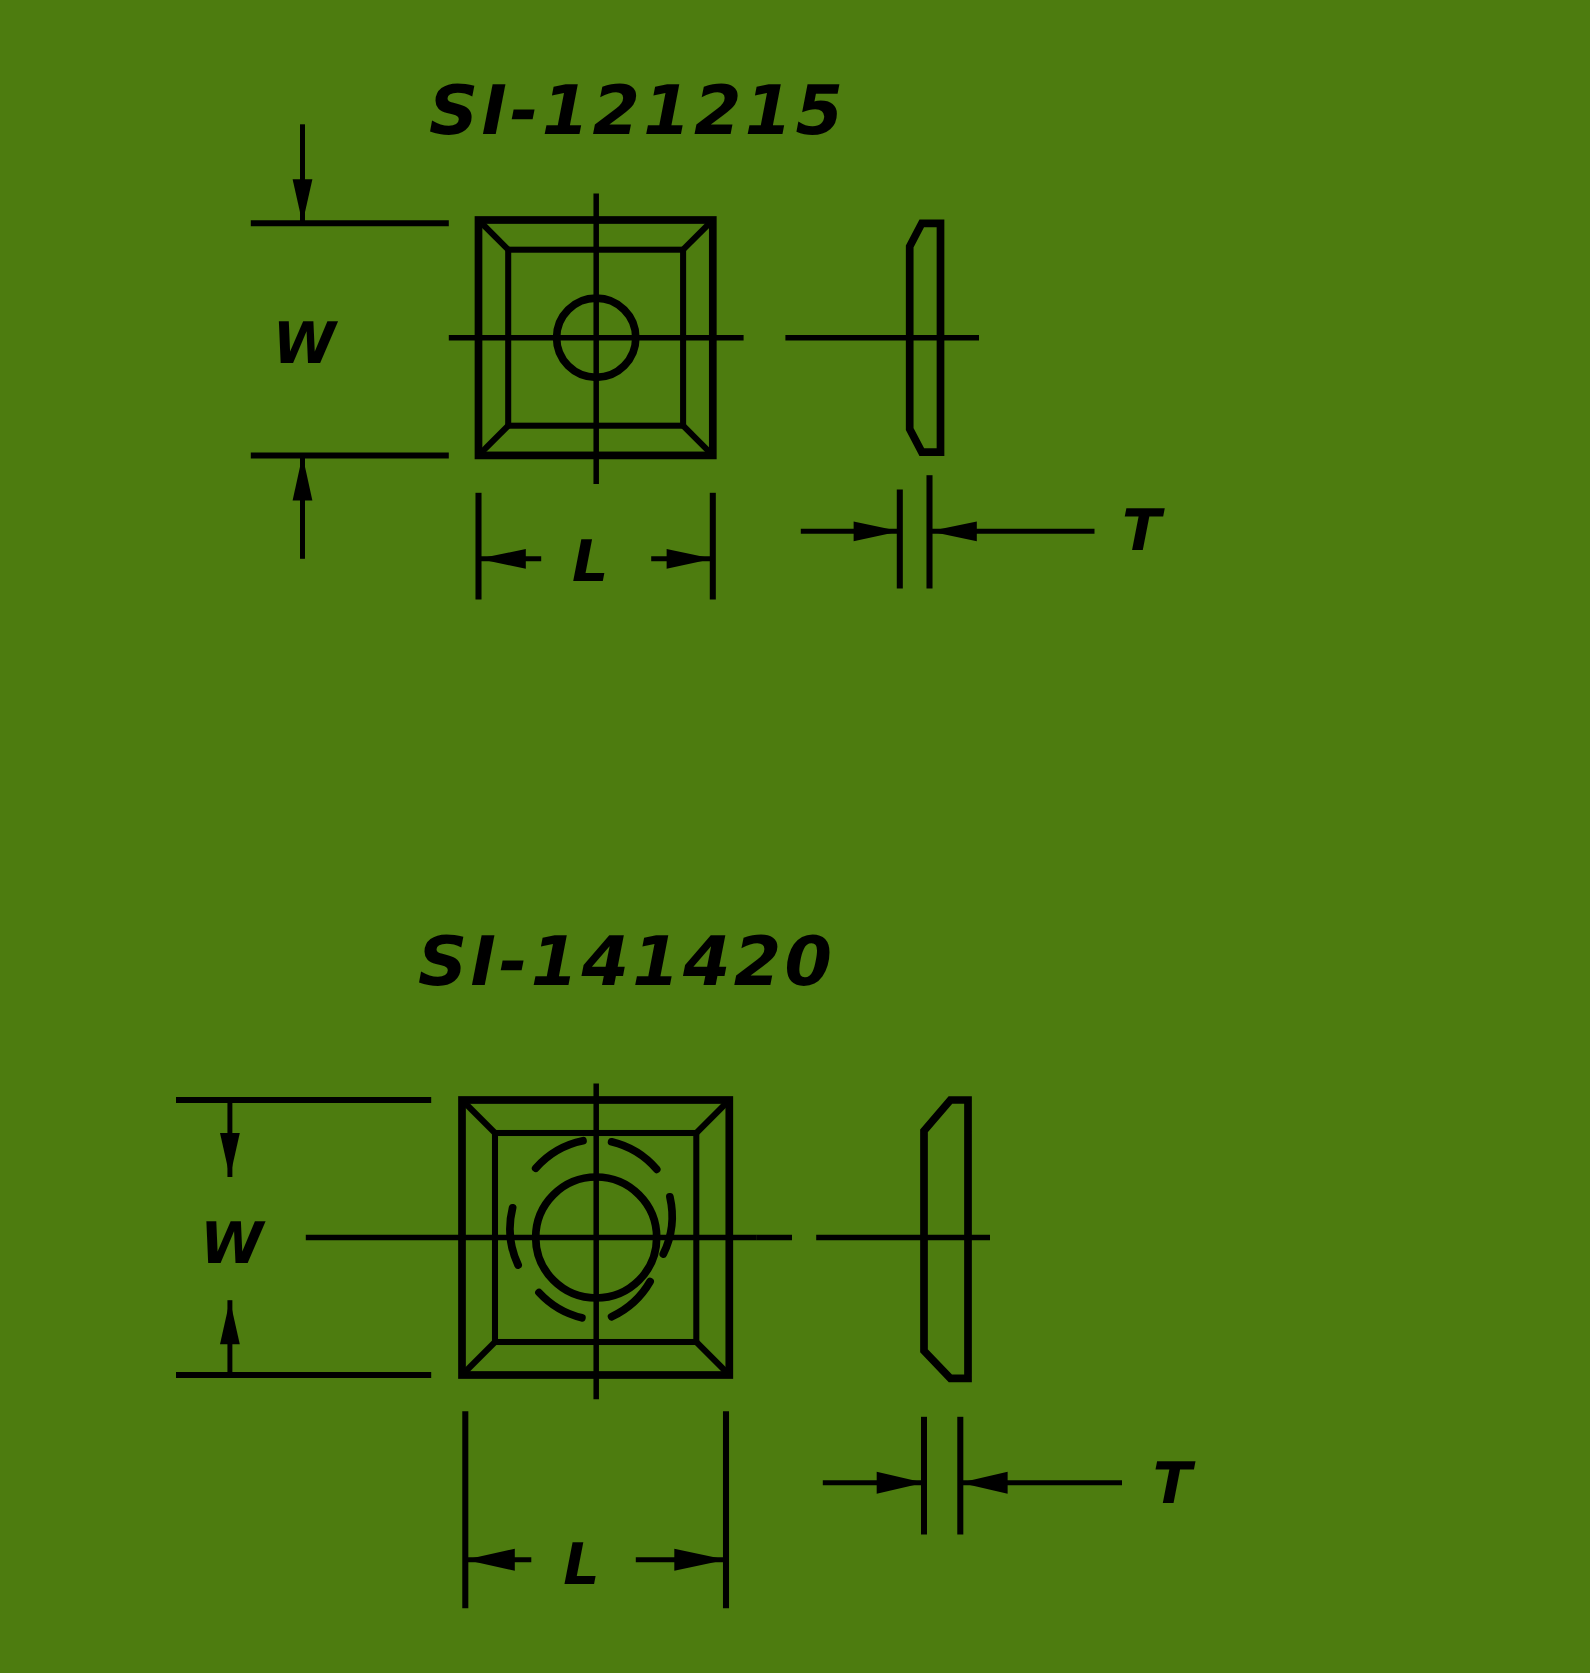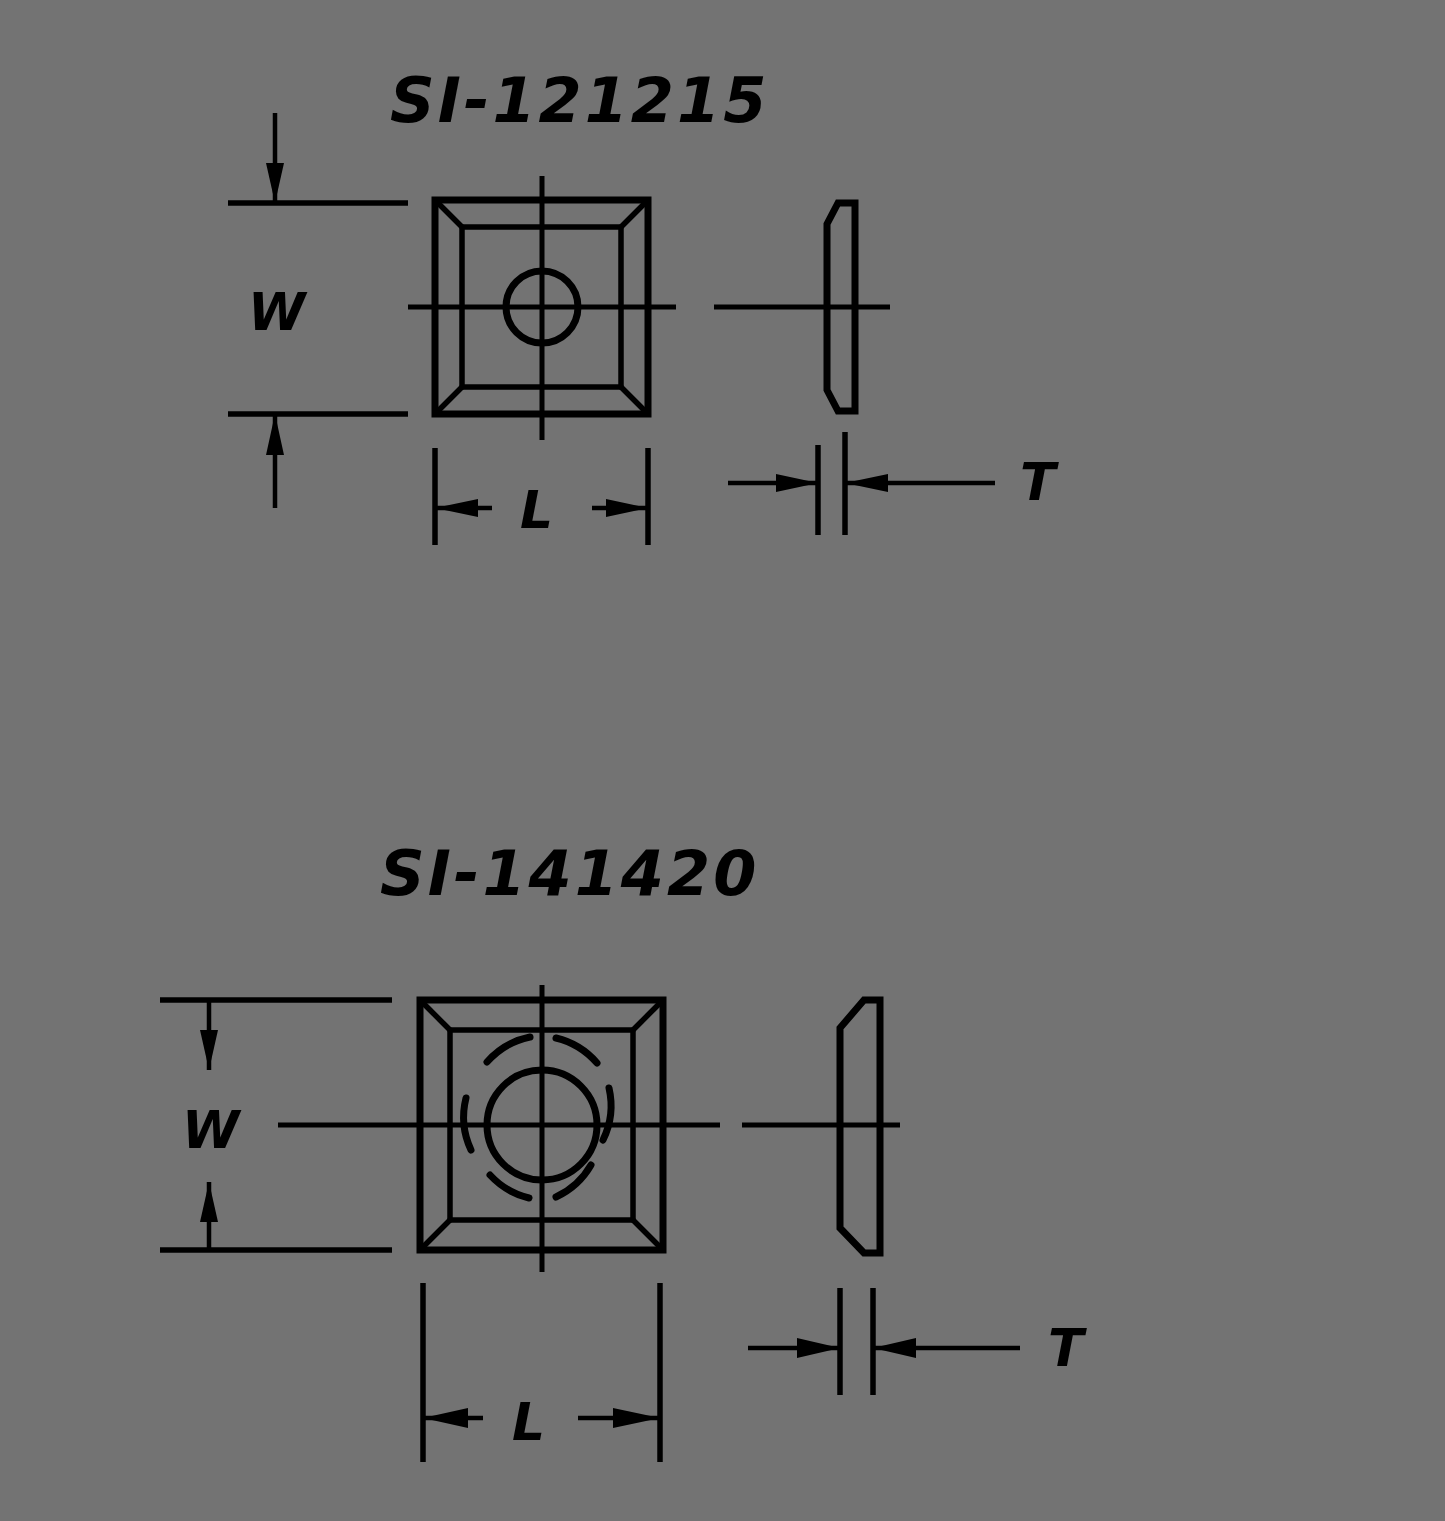--- a/index.html
+++ b/index.html
@@ -7,21 +7,21 @@
     padding: 0;
     background: #ffffff;
   }
   body {
     font-family: "Liberation Sans", sans-serif;
   }
   #sheet {
     position: relative;
     width: 1445px;
     height: 1521px;
-    background: #737373;
+    background: #4d7c0f;
     overflow: hidden;
   }
   #sheet svg {
     display: block;
   }
   .ln {
     stroke: #000000;
     fill: none;
     stroke-linecap: butt;
   }

